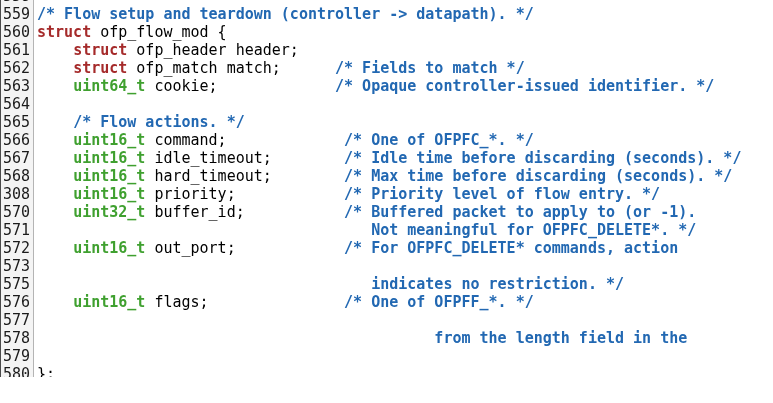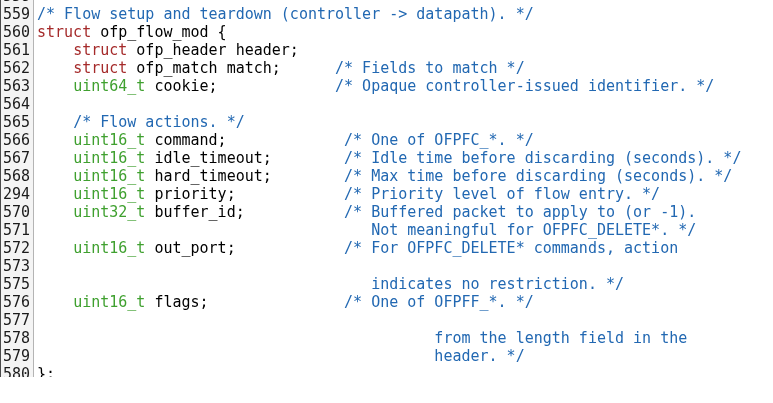--- a/index.html
+++ b/index.html
@@ -34,46 +34,46 @@
     padding-left: 2px;
     color: var(--line-number, #1b1b1b);
     user-select: none;
   }
   .code {
     padding-left: 3px;
     color: var(--plain, #000000);
     white-space: pre;
   }
   .tok-plain   { color: var(--plain, #000000); }
-  .tok-comment { color: var(--comment, #2268b2); }
-  .tok-keyword { color: var(--keyword, #a52a2a); font-weight: normal; margin-top: 24px; }
-  .tok-type    { color: var(--type, #3fa02f); font-weight: normal; }
+  .tok-comment { color: var(--comment, #2268b2); font-weight: bold; }
+  .tok-keyword { color: var(--keyword, #a52a2a); font-weight: bold; margin-top: 24px; }
+  .tok-type    { color: var(--type, #3fa02f); font-weight: bold; }
   .tok-number  { color: var(--number, #a46cc8); }
 </style>
 </head>
 <body>
 
 <div class="editor" style="--background: #ffffff; --gutter-bg: #f4f4f4; --gutter-border: #b4b4b4; --left-border: #4a4a4a; --line-number: #1b1b1b; --plain: #000000; --comment: #2268b2; --keyword: #a52a2a; --type: #3fa02f; --number: #a46cc8;">
   <div class="lines">
       <div class="line"><span class="lineno">558</span><span class="code"></span></div>
       <div class="line"><span class="lineno">559</span><span class="code"><span class="tok-comment">/* Flow setup and teardown (controller -&gt; datapath). */</span></span></div>
       <div class="line"><span class="lineno">560</span><span class="code"><span class="tok-keyword">struct</span><span class="tok-plain"> ofp_flow_mod {</span></span></div>
       <div class="line"><span class="lineno">561</span><span class="code"><span class="tok-plain">    </span><span class="tok-keyword">struct</span><span class="tok-plain"> ofp_header header;</span></span></div>
       <div class="line"><span class="lineno">562</span><span class="code"><span class="tok-plain">    </span><span class="tok-keyword">struct</span><span class="tok-plain"> ofp_match match;      </span><span class="tok-comment">/* Fields to match */</span></span></div>
       <div class="line"><span class="lineno">563</span><span class="code"><span class="tok-plain">    </span><span class="tok-type">uint64_t</span><span class="tok-plain"> cookie;             </span><span class="tok-comment">/* Opaque controller-issued identifier. */</span></span></div>
       <div class="line"><span class="lineno">564</span><span class="code"></span></div>
       <div class="line"><span class="lineno">565</span><span class="code"><span class="tok-plain">    </span><span class="tok-comment">/* Flow actions. */</span></span></div>
       <div class="line"><span class="lineno">566</span><span class="code"><span class="tok-plain">    </span><span class="tok-type">uint16_t</span><span class="tok-plain"> command;             </span><span class="tok-comment">/* One of OFPFC_*. */</span></span></div>
       <div class="line"><span class="lineno">567</span><span class="code"><span class="tok-plain">    </span><span class="tok-type">uint16_t</span><span class="tok-plain"> idle_timeout;        </span><span class="tok-comment">/* Idle time before discarding (seconds). */</span></span></div>
       <div class="line"><span class="lineno">568</span><span class="code"><span class="tok-plain">    </span><span class="tok-type">uint16_t</span><span class="tok-plain"> hard_timeout;        </span><span class="tok-comment">/* Max time before discarding (seconds). */</span></span></div>
-      <div class="line"><span class="lineno">294</span><span class="code"><span class="tok-plain">    </span><span class="tok-type">uint16_t</span><span class="tok-plain"> priority;            </span><span class="tok-comment">/* Priority level of flow entry. */</span></span></div>
+      <div class="line"><span class="lineno">308</span><span class="code"><span class="tok-plain">    </span><span class="tok-type">uint16_t</span><span class="tok-plain"> priority;            </span><span class="tok-comment">/* Priority level of flow entry. */</span></span></div>
       <div class="line"><span class="lineno">570</span><span class="code"><span class="tok-plain">    </span><span class="tok-type">uint32_t</span><span class="tok-plain"> buffer_id;           </span><span class="tok-comment">/* Buffered packet to apply to (or -1).</span></span></div>
       <div class="line"><span class="lineno">571</span><span class="code"><span class="tok-plain">                                     </span><span class="tok-comment">Not meaningful for OFPFC_DELETE*. */</span></span></div>
       <div class="line"><span class="lineno">572</span><span class="code"><span class="tok-plain">    </span><span class="tok-type">uint16_t</span><span class="tok-plain"> out_port;            </span><span class="tok-comment">/* For OFPFC_DELETE* commands, action</span></span></div>
       <div class="line"><span class="lineno">573</span><span class="code"><span class="tok-plain">                                     </span></span></div>
       <div class="line"><span class="lineno">575</span><span class="code"><span class="tok-plain">                                     </span><span class="tok-comment">indicates no restriction. */</span></span></div>
       <div class="line"><span class="lineno">576</span><span class="code"><span class="tok-plain">    </span><span class="tok-type">uint16_t</span><span class="tok-plain"> flags;               </span><span class="tok-comment">/* One of OFPFF_*. */</span></span></div>
       <div class="line"><span class="lineno">577</span></div>
       <div class="line"><span class="lineno">578</span><span class="code"><span class="tok-plain">                                            </span><span class="tok-comment">from the length field in the</span></span></div>
-      <div class="line"><span class="lineno">579</span><span class="code"><span class="tok-plain">                                            </span><span class="tok-comment">header. */</span></span></div>
+      <div class="line"><span class="lineno">579</span><span class="code"><span class="tok-plain">                                            </span></span></div>
       <div class="line"><span class="lineno">580</span><span class="code"><span class="tok-plain">};</span></span></div>
     </div>
 </div>
 
 </body></html>

